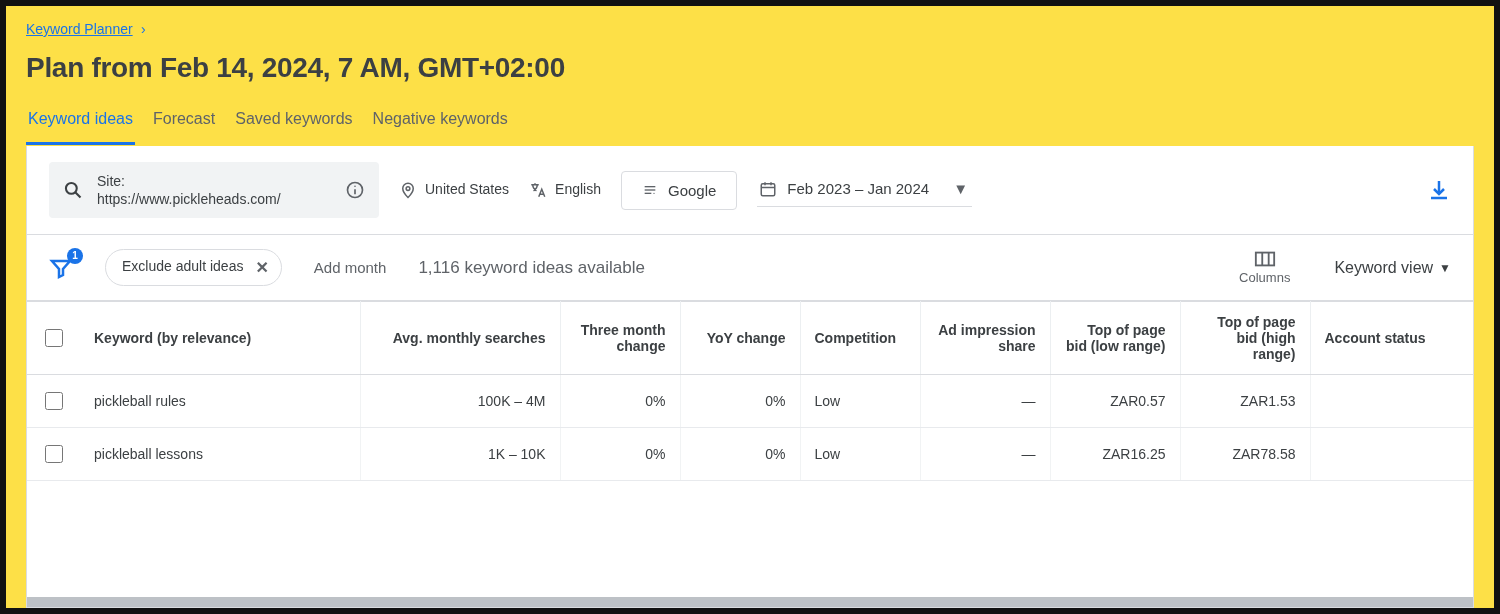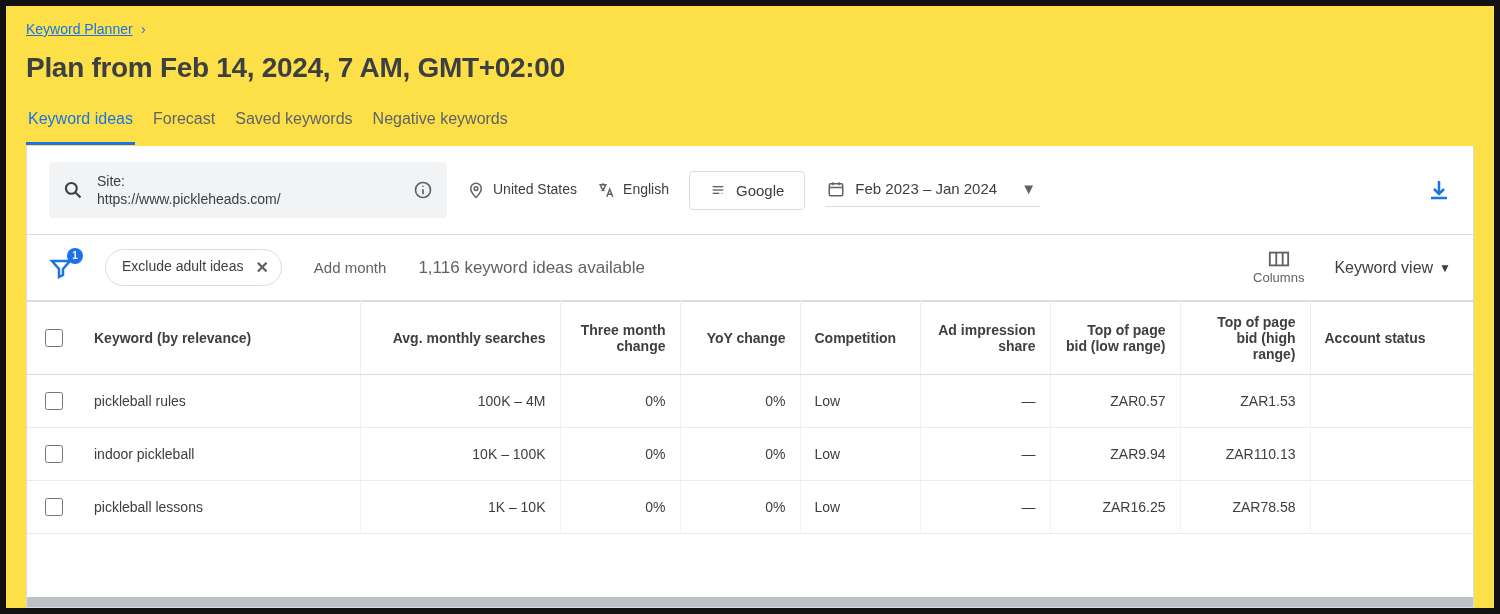--- a/index.html
+++ b/index.html
@@ -8,37 +8,37 @@
   .wrap { background:#fde047; padding:14px 20px 0 20px; height:100%; display:flex; flex-direction:column; }
   a.crumb { color:#1a73e8; font-size:14px; text-decoration:underline; }
   .crumb-arrow { color:#1a73e8; font-size:14px; margin-left:4px; }
   .title { font-size:28px; font-weight:700; color:#3c4043; margin:14px 0 18px 0; letter-spacing:-.3px; }
   .tabs { display:flex; gap:16px; border-bottom:1px solid transparent; }
   .tab { font-size:16px; color:#5f6368; padding:8px 2px 14px 2px; cursor:pointer; font-weight:500; }
   .tab.active { color:#1a73e8; border-bottom:3px solid #1a73e8; }
   .panel { background:#fff; border:1px solid #dadce0; border-top:none; flex:1; display:flex; flex-direction:column; overflow:hidden; }
   
   .params { display:flex; align-items:center; gap:20px; padding:16px 22px 16px 22px; border-bottom:1px solid #dadce0; }
-  .sitebox { background:#f1f3f4; border-radius:4px; display:flex; align-items:center; padding:10px 14px; gap:14px; width:398px; }
+  .sitebox { background:#f1f3f4; border-radius:4px; display:flex; align-items:center; padding:10px 14px; gap:14px; width:330px; }
   .sitebox .txt { font-size:14px; line-height:18px; flex:1; color:#3c4043; }
   .iconbtn { color:#5f6368; font-size:18px; display:inline-flex; align-items:center; }
   .chip-plain { display:flex; gap:8px; font-size:14px; color:#3c4043; }
   .chip-outlined { border:1px solid #dadce0; border-radius:4px; padding:10px 20px; display:flex; align-items:center; gap:10px; font-size:15px; color:#3c4043; }
   .daterange { display:flex; align-items:center; gap:10px; font-size:15px; color:#3c4043; border-bottom:1px solid #dadce0; padding:6px 4px 8px 2px; }
   .spacer { flex:1; }
   .down-btn { color:#1a73e8; }
   
   .filters { display:flex; align-items:center; gap:32px; padding:14px 22px; border-bottom:1px solid #dadce0; }
   .funnel { position:relative; color:#1a73e8; }
   .funnel .badge { position:absolute; top:-8px; right:-10px; background:#1a73e8; color:#fff; font-size:10px; border-radius:50%; width:16px; height:16px; display:flex; align-items:center; justify-content:center; font-weight:700; }
   .pill { border:1px solid #dadce0; border-radius:20px; padding:8px 12px 8px 16px; display:flex; gap:12px; font-size:14px; color:#3c4043;}
   .pill .x { color:#5f6368; font-size:16px; font-weight:700; cursor:pointer; }
   .addfilter { color:#5f6368; font-size:15px; cursor:pointer; }
   .count { color:#5f6368; font-size:17px; }
-  .right-tools { display:flex; align-items:center; gap:30px; margin-left:auto; }
+  .right-tools { display:flex; align-items:center; gap:44px; margin-left:auto; }
   .cols { display:flex; flex-direction:column; align-items:center; color:#5f6368; font-size:13px; gap:2px; cursor:pointer; }
   .viewsel { display:flex; align-items:center; gap:6px; color:#3c4043; font-size:16px; cursor:pointer; }
   
   .table { flex:1; overflow:auto; position:relative; }
   table { border-collapse:collapse; width:100%; font-size:14px; }
   thead th { font-weight:700; color:#3c4043; text-align:right; padding:12px 14px; border-bottom:1px solid #dadce0; border-right:1px solid #eceff1; border-top:1px solid #dadce0; background:#fff; vertical-align:middle; }
   thead th:first-child { width:48px; text-align:center; border-right:none; }
   thead th:nth-child(2) { text-align:left; border-right:1px solid #eceff1; }
   thead th:last-child { border-right:none; text-align:left; }
   tbody td { padding:14px 14px; border-bottom:1px solid #e8eaed; border-right:1px solid #f1f3f4; text-align:right; color:#3c4043; vertical-align:middle;}
@@ -216,32 +216,20 @@
               <td>0%</td>
               <td>0%</td>
               <td class="left">Low</td>
               <td>—</td>
               <td>ZAR0.57</td>
               <td>ZAR1.53</td>
               <td class="left"></td>
             </tr>
             <tr>
               <td><input type="checkbox" class="cb" style=""></td>
-              <td class="left">indoor pickleball</td>
-              <td>10K – 100K</td>
-              <td>0%</td>
-              <td>0%</td>
-              <td class="left">Low</td>
-              <td>—</td>
-              <td>ZAR9.94</td>
-              <td>ZAR110.13</td>
-              <td class="left"></td>
-            </tr>
-            <tr>
-              <td><input type="checkbox" class="cb" style=""></td>
               <td class="left">pickleball lessons</td>
               <td>1K – 10K</td>
               <td>0%</td>
               <td>0%</td>
               <td class="left">Low</td>
               <td>—</td>
               <td>ZAR16.25</td>
               <td>ZAR78.58</td>
               <td class="left"></td>
             </tr>

